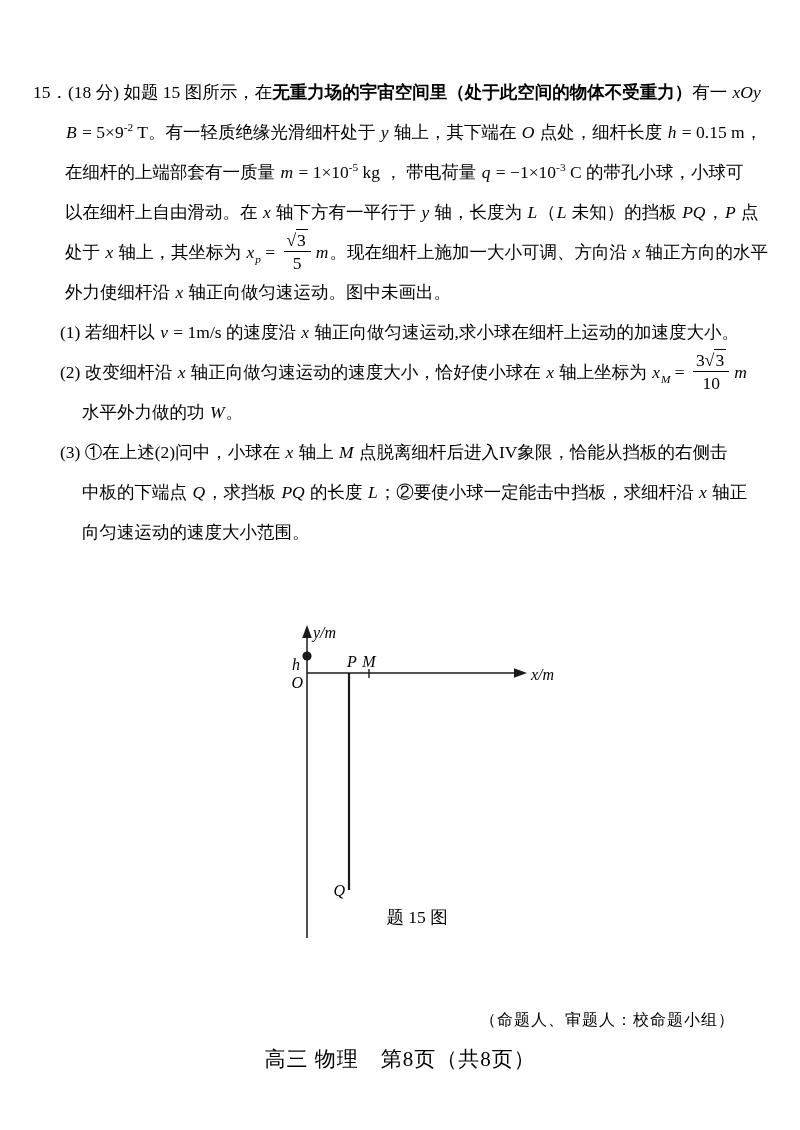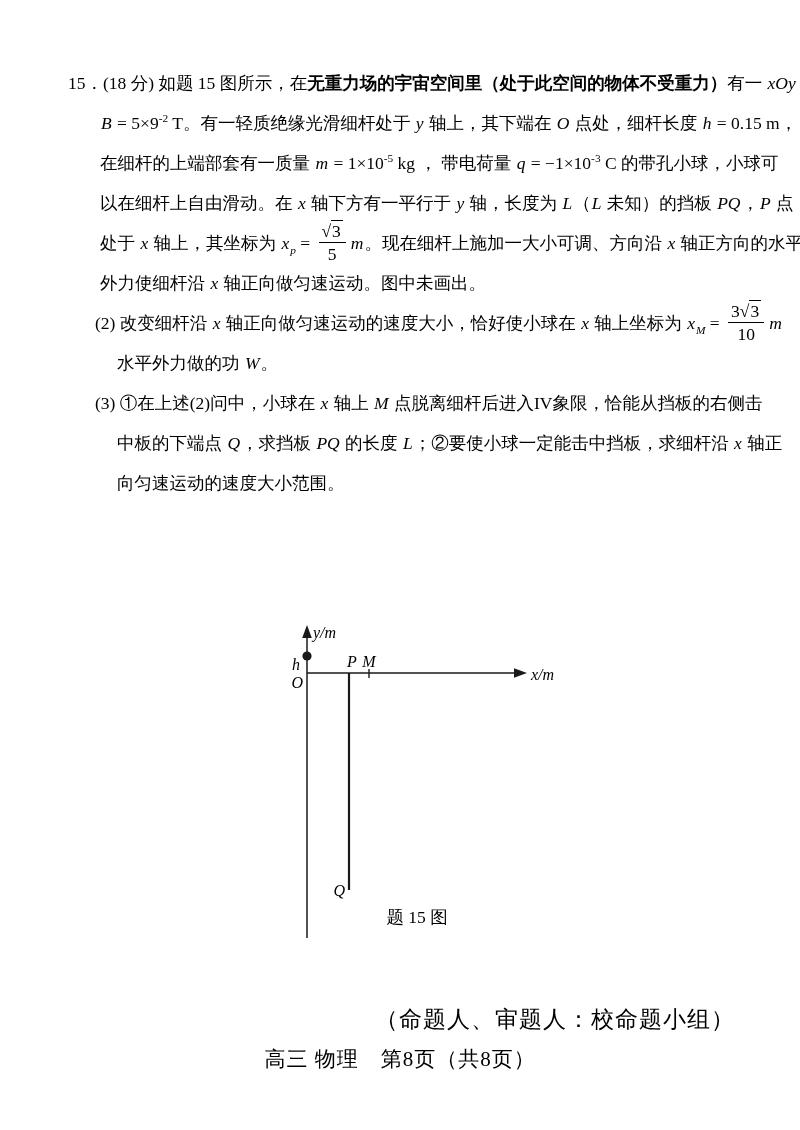--- a/index.html
+++ b/index.html
@@ -2,53 +2,54 @@
 <html><head>
 <meta charset="utf-8">
 <style>
   html,body{margin:0;padding:0;}
   body{
     width:800px;height:1130px;position:relative;overflow:hidden;
     background:#ffffff;color:#000;
     font-family:"Liberation Serif","DejaVu Serif",serif;
     font-size:17.5px;
   }
-  .content{position:absolute;top:63px;left:0;width:696px;padding-left:100px;box-sizing:border-box;}
+  .content{position:absolute;top:72px;left:0;width:696px;padding-left:65px;box-sizing:border-box;}
   .line{height:40px;line-height:40px;white-space:nowrap;}
   .l-first{margin-left:-32px;}
   .l-item{margin-left:-5px;}
   .l-cont{margin-left:17px;}
   .b{font-weight:700;}
   .i{font-style:italic;padding:0 1px;}
   .sup{vertical-align:super;font-size:0.65em;line-height:0;}
   .subi{vertical-align:sub;font-size:0.65em;line-height:0;font-style:italic;}
   .frac{display:inline-block;vertical-align:middle;text-align:center;line-height:1.15;margin:0 4px;transform:translateY(-2px);}
   .frac .num{display:block;border-bottom:1.3px solid #000;padding:0 3px 1px;}
   .frac .den{display:block;padding-top:1px;}
   .sqrt .rad{border-top:1.3px solid #000;padding:0 2px 0 1px;}
   .figure{position:absolute;left:248px;top:622px;width:340px;height:325px;}
   .figure svg text{font-family:"Liberation Serif","DejaVu Serif",serif;font-size:16px;}
   .figure svg text.axis-lab,.figure svg text.pt{font-style:italic;}
   .figure svg text.cap{font-size:17.5px;font-style:normal;}
-  .credits{position:absolute;top:1005px;right:65px;height:30px;line-height:30px;font-size:23px;letter-spacing:1px;}
+  .credits{position:absolute;top:1005px;right:65px;height:30px;line-height:30px;font-size:16px;letter-spacing:1px;}
   .footer{position:absolute;top:1045px;left:0;width:800px;text-align:center;font-size:21px;letter-spacing:1px;}
 </style>
 </head>
 <body>
 
 <div>
 
   <div class="content">
     <div class="line l-first"><span>15．(18 分)  如题 15 图所示，在</span><span class="b">无重力场的宇宙空间里（处于此空间的物体不受重力）</span><span>有一 </span><span class="i">xOy</span></div>
     <div class="line"><span class="i">B</span><span> = 5×9</span><span class="sup">-2</span><span> T。有一轻质绝缘光滑细杆处于 </span><span class="i">y</span><span> 轴上，其下端在 </span><span class="i">O</span><span> 点处，细杆长度 </span><span class="i">h</span><span> = 0.15 m，</span></div>
     <div class="line"><span>在细杆的上端部套有一质量 </span><span class="i">m</span><span> = 1×10</span><span class="sup">-5</span><span> kg ， 带电荷量 </span><span class="i">q</span><span> = −1×10</span><span class="sup">-3</span><span> C 的带孔小球，小球可</span></div>
     <div class="line"><span>以在细杆上自由滑动。在 </span><span class="i">x</span><span> 轴下方有一平行于 </span><span class="i">y</span><span> 轴，长度为 </span><span class="i">L</span><span>（</span><span class="i">L</span><span> 未知）的挡板 </span><span class="i">PQ</span><span>，</span><span class="i">P</span><span> 点</span></div>
     <div class="line"><span>处于 </span><span class="i">x</span><span> 轴上，其坐标为 </span><span class="i">x</span><span class="subi">p</span><span> = </span><span class="frac"><span class="num"><span class="sqrt">√<span class="rad">3</span></span></span><span class="den"><span>5</span></span></span><span class="i">m</span><span>。现在细杆上施加一大小可调、方向沿 </span><span class="i">x</span><span> 轴正方向的水平</span></div>
     <div class="line"><span>外力使细杆沿 </span><span class="i">x</span><span> 轴正向做匀速运动。图中未画出。</span></div>
 
+    <div class="line l-item"><span>(1) 若细杆以 </span><span class="i">v</span><span> = 1m/s 的速度沿 </span><span class="i">x</span><span> 轴正向做匀速运动,求小球在细杆上运动的加速度大小。</span></div>
 
     <div class="line l-item"><span>(2) 改变细杆沿 </span><span class="i">x</span><span> 轴正向做匀速运动的速度大小，恰好使小球在 </span><span class="i">x</span><span> 轴上坐标为 </span><span class="i">x</span><span class="subi">M</span><span> = </span><span class="frac"><span class="num"><span>3</span><span class="sqrt">√<span class="rad">3</span></span></span><span class="den"><span>10</span></span></span><span class="i">m</span></div>
     <div class="line l-cont"><span>水平外力做的功 </span><span class="i">W</span><span>。</span></div>
 
     <div class="line l-item"><span>(3) ①在上述(2)问中，小球在 </span><span class="i">x</span><span> 轴上 </span><span class="i">M</span><span> 点脱离细杆后进入IV象限，恰能从挡板的右侧击</span></div>
     <div class="line l-cont"><span>中板的下端点 </span><span class="i">Q</span><span>，求挡板 </span><span class="i">PQ</span><span> 的长度 </span><span class="i">L</span><span>；②要使小球一定能击中挡板，求细杆沿 </span><span class="i">x</span><span> 轴正</span></div>
     <div class="line l-cont"><span>向匀速运动的速度大小范围。</span></div>
   </div>
 
   <div class="figure">

